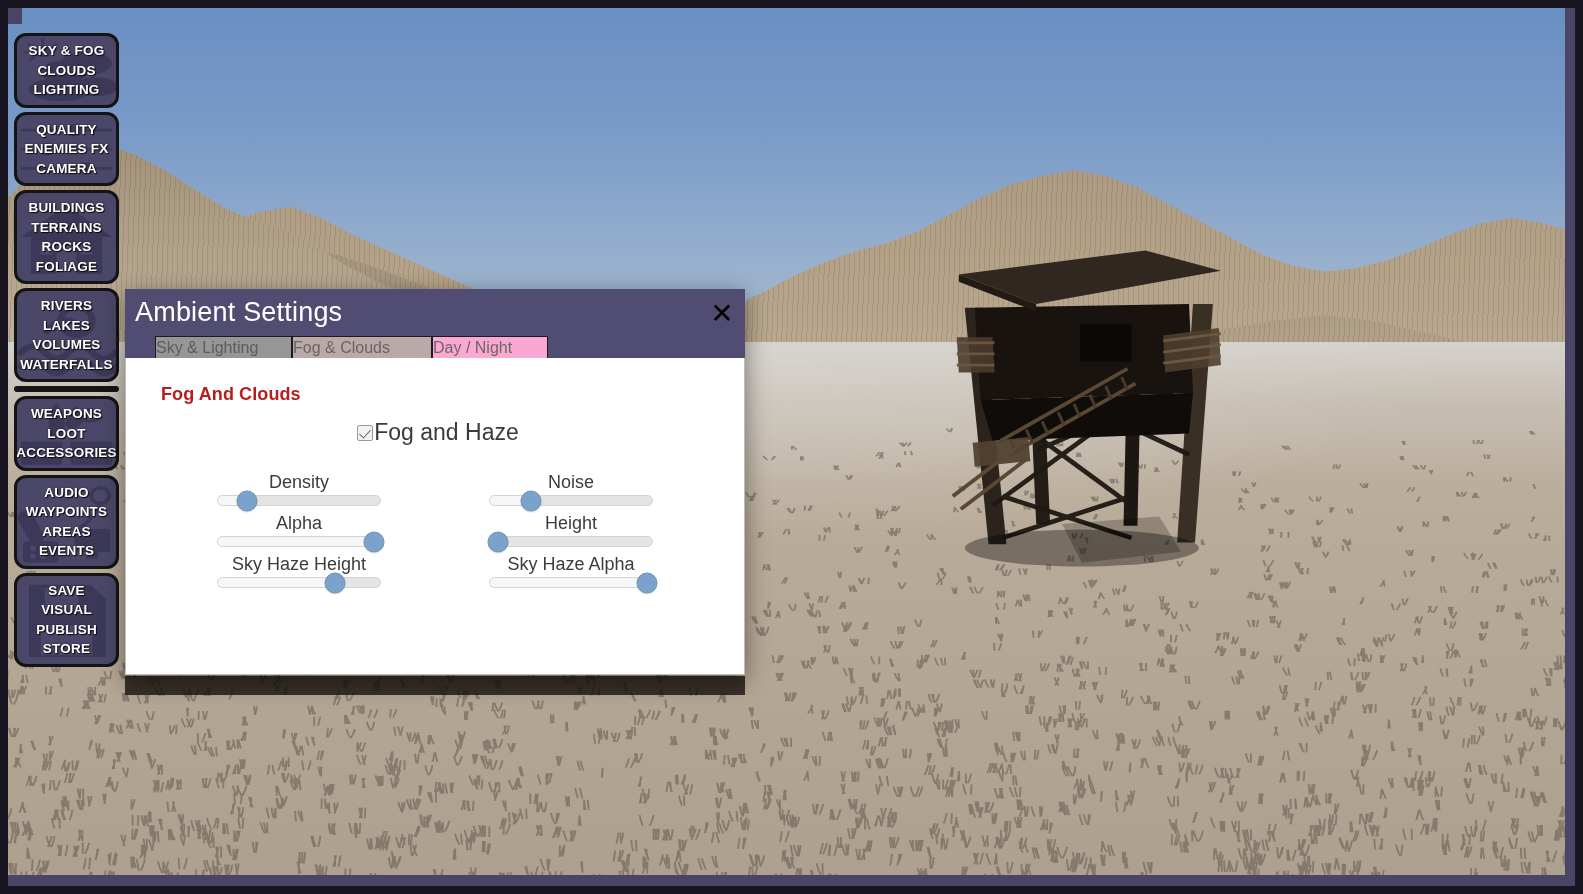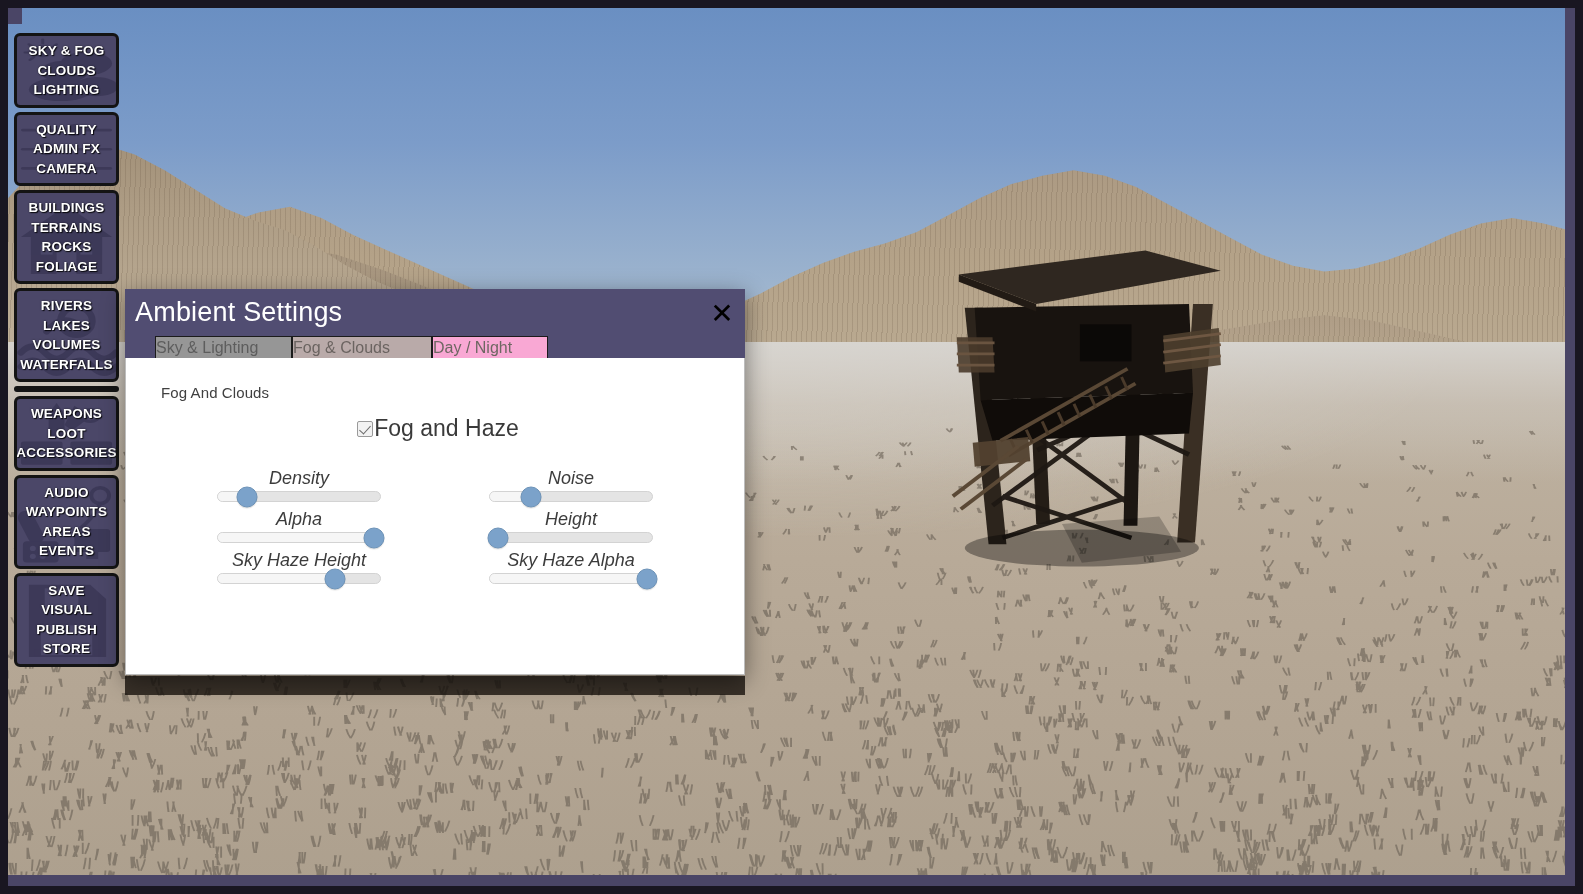--- a/index.html
+++ b/index.html
@@ -114,21 +114,21 @@
     width: 105px;
     display: flex;
     flex-direction: column;
     gap: 4px;
     z-index: 30;
   }
   .side-btn {
     position: relative;
     width: 105px;
     border: 3px solid #141414;
-    border-radius: 6px;
+    border-radius: 12px;
     background: #4b4768;
     overflow: hidden;
     cursor: pointer;
     display: flex;
     align-items: center;
     justify-content: center;
   }
   .side-btn .glyph {
     position: absolute;
     inset: 0;
@@ -210,23 +210,23 @@
   .tab-2 { width: 116px; background: #f9a8d4; color: #6e6762; }
 
   #dialog-body {
     background: #ffffff;
     border: 1px solid #bdbdbd;
     border-top: none;
     height: 317px;
     position: relative;
   }
   #section-title {
-    font-size: 15px;
-    font-weight: normal;
-    color: #404040;
+    font-size: 18px;
+    font-weight: bold;
+    color: #b91c1c;
     padding: 26px 0 0 35px;
     letter-spacing: 0.1px;
   }
   #checkbox-row {
     margin-top: 16px;
     display: flex;
     align-items: center;
     justify-content: center;
     padding-left: 6px;
   }
@@ -256,21 +256,21 @@
     cursor: pointer;
   }
 
   #sliders {
     margin-top: 28px;
     display: flex;
     justify-content: center;
     gap: 108px;
   }
   .slider-col { width: 164px; }
-  .slider-group { margin-bottom: 7px; font-style: italic; }
+  .slider-group { margin-bottom: 7px; }
   .slider-label {
     font-size: 18px;
     color: #3c3c3c;
     text-align: center;
     margin-bottom: 2px;
     white-space: nowrap;
   }
   .slider-track {
     position: relative;
     height: 11px;
@@ -451,21 +451,21 @@
           </g>
           <g fill="#322e4c">
             <circle cx="58" cy="22" r="9"></circle>
             <circle cx="30" cy="50" r="9"></circle>
             <circle cx="70" cy="78" r="9"></circle>
           </g>
         </svg>
       </div>
       <div class="lines">
         <div>QUALITY</div>
-        <div>ADMIN FX</div>
+        <div>ENEMIES FX</div>
         <div>CAMERA</div>
       </div>
     </div>
 
     <div class="side-btn">
       <div class="glyph">
         <svg viewBox="0 0 100 100" preserveAspectRatio="none" aria-hidden="true">
           <g fill="#322e4c">
             <polygon points="50,14 96,50 86,50 86,92 14,92 14,50 4,50"></polygon>
           </g>

